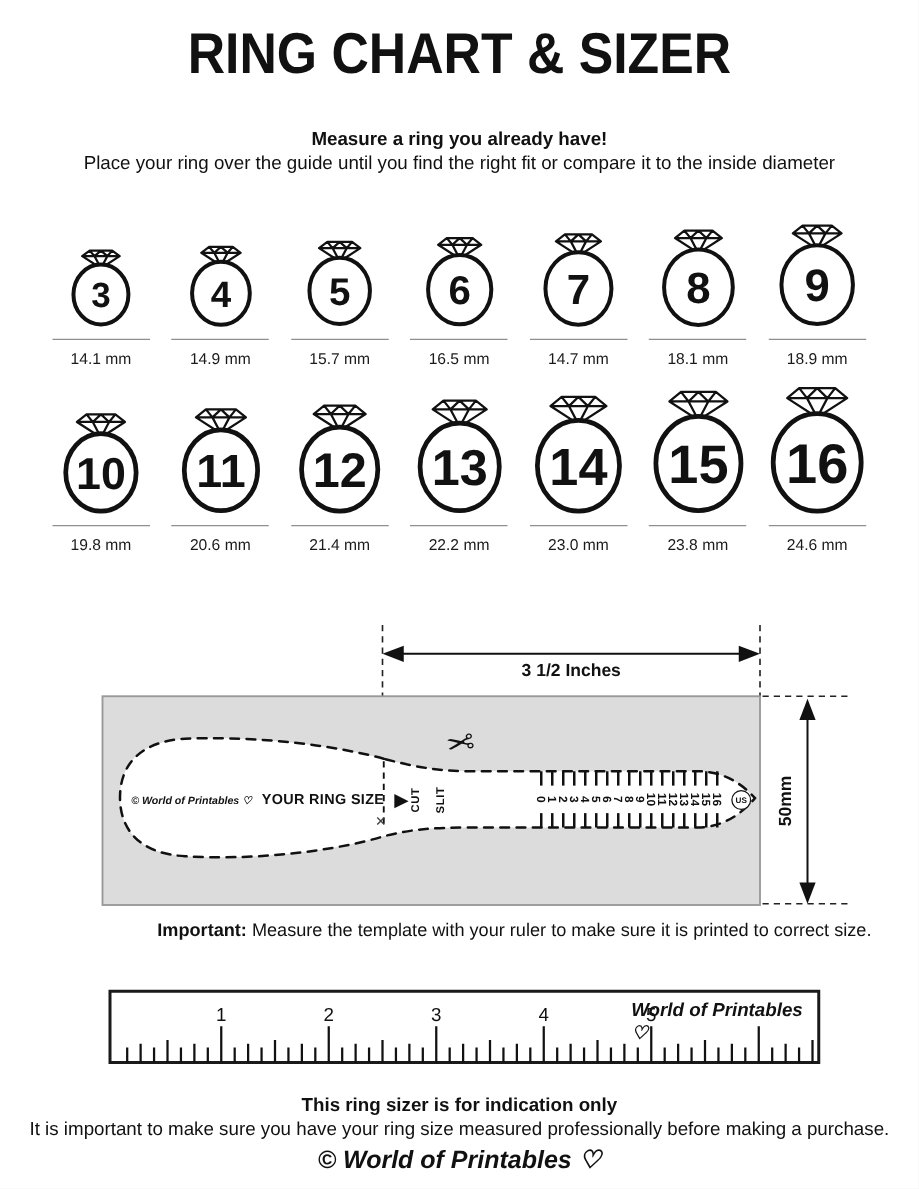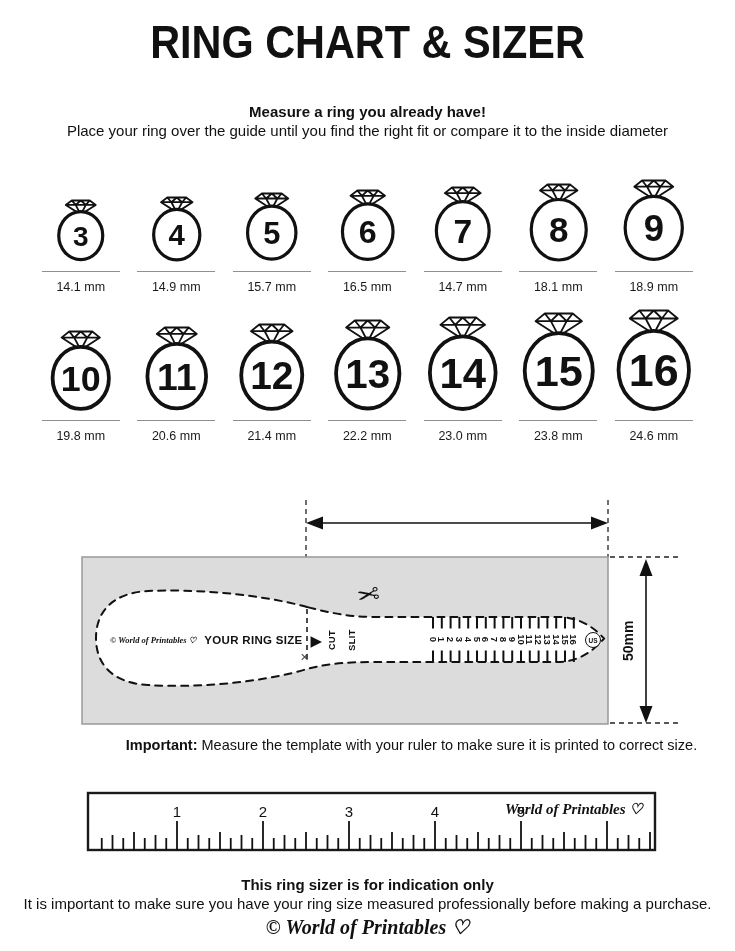--- a/index.html
+++ b/index.html
@@ -16,21 +16,21 @@
   #ring-row-1{top:303px;height:140px;}
   .ring-cell{width:95.5px;display:flex;flex-direction:column;align-items:center;justify-content:flex-end;}
   .ring-underline{width:78px;height:1.5px;background:#8f8f8f;margin-top:7px;}
   .ring-mm{font-size:12.5px;margin-top:8px;color:#1a1a1a;}
   .dim-label-h{top:528px;left:306px;width:302px;text-align:center;font-size:14px;font-weight:bold;}
   .dim-label-v{left:608px;top:631px;width:40px;height:20px;line-height:20px;text-align:center;
                font-size:14px;font-weight:bold;transform:rotate(-90deg);}
   .cut-slit{left:312px;top:630px;width:40px;height:20px;line-height:20px;text-align:center;
             font-size:9px;font-weight:bold;letter-spacing:0.5px;transform:rotate(-90deg);}
   .blob-line{left:118px;top:629px;width:196px;height:22px;display:flex;align-items:center;justify-content:center;gap:8px;}
-  .script{font-family:Liberation Serif, serif;font-style:italic;font-weight:bold;}
+  .script{font-family:Liberation Sans, sans-serif;font-style:italic;font-weight:bold;}
   .blob-brand{font-size:8.5px;white-space:nowrap;}
   .blob-size-label{font-size:11.5px;font-weight:bold;letter-spacing:0.3px;white-space:nowrap;}
   .blob-arrow{font-size:15px;line-height:15px;}
   .us-badge{left:585px;top:632px;width:14px;height:14px;border:1.2px solid #111;border-radius:50%;
             display:flex;align-items:center;justify-content:center;font-size:6.5px;font-weight:bold;background:#fff;}
   .scissors{left:357px;top:579px;font-size:27px;transform:scaleX(-1) rotate(10deg);}
   .slit-x{left:300px;top:651px;font-size:11px;color:#444;}
   .important{top:737px;font-size:14.5px;padding-left:44px;}
   .ruler-brand{left:505px;top:800px;width:140px;font-size:15px;}
   .footer-bold{top:876px;font-size:15px;font-weight:bold;}
@@ -317,20 +317,21 @@
         <text x="0" y="3.3" text-anchor="middle" font-size="9.5" font-weight="700" fill="#111111" font-family="&quot;Liberation Sans&quot;,sans-serif" transform="translate(556.2,149.5) rotate(90)">14</text>
         <line x1="565" y1="127" x2="565" y2="138.5" stroke="#111111" stroke-width="2"></line>
         <line x1="565" y1="160.5" x2="565" y2="172" stroke="#111111" stroke-width="2"></line>
         <text x="0" y="3.3" text-anchor="middle" font-size="9.5" font-weight="700" fill="#111111" font-family="&quot;Liberation Sans&quot;,sans-serif" transform="translate(565,149.5) rotate(90)">15</text>
         <line x1="573.8" y1="127" x2="573.8" y2="138.5" stroke="#111111" stroke-width="2"></line>
         <line x1="573.8" y1="160.5" x2="573.8" y2="172" stroke="#111111" stroke-width="2"></line>
         <text x="0" y="3.3" text-anchor="middle" font-size="9.5" font-weight="700" fill="#111111" font-family="&quot;Liberation Sans&quot;,sans-serif" transform="translate(573.8,149.5) rotate(90)">16</text>
       </g>
   </svg>
 
+  <div class="abs dim-label-h">3 1/2 Inches</div>
   <div class="abs dim-label-v">50mm</div>
   <div class="abs cut-slit">CUT SLIT</div>
   <div class="abs scissors">✂</div>
   <div class="abs slit-x">✕</div>
 
   <div class="abs blob-line">
     <span class="script blob-brand">© World of Printables ♡</span>
     <span class="blob-size-label">YOUR RING SIZE</span>
     <span class="blob-arrow">▶</span>
   </div>

